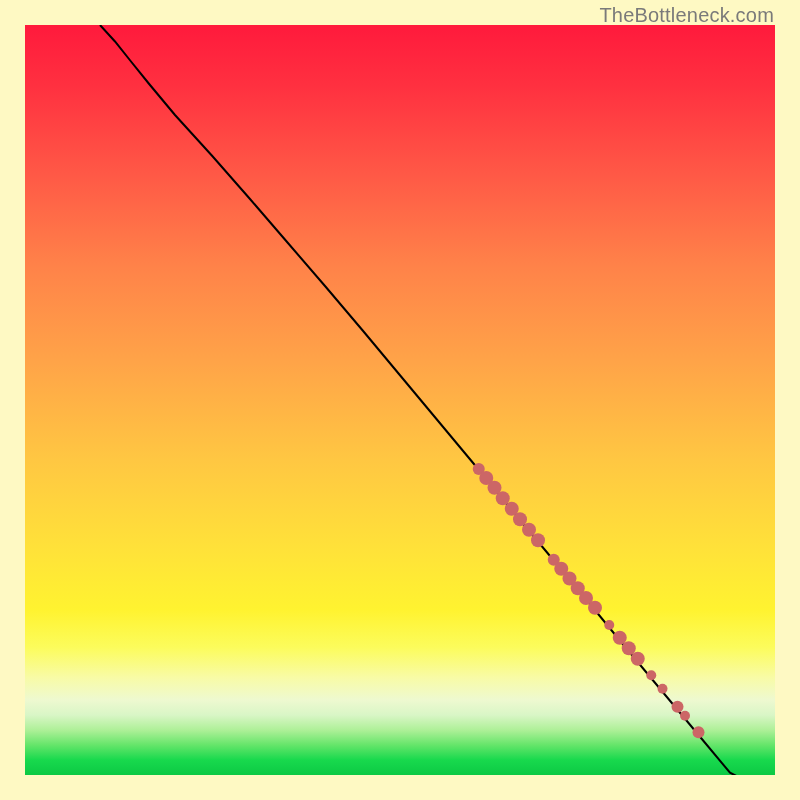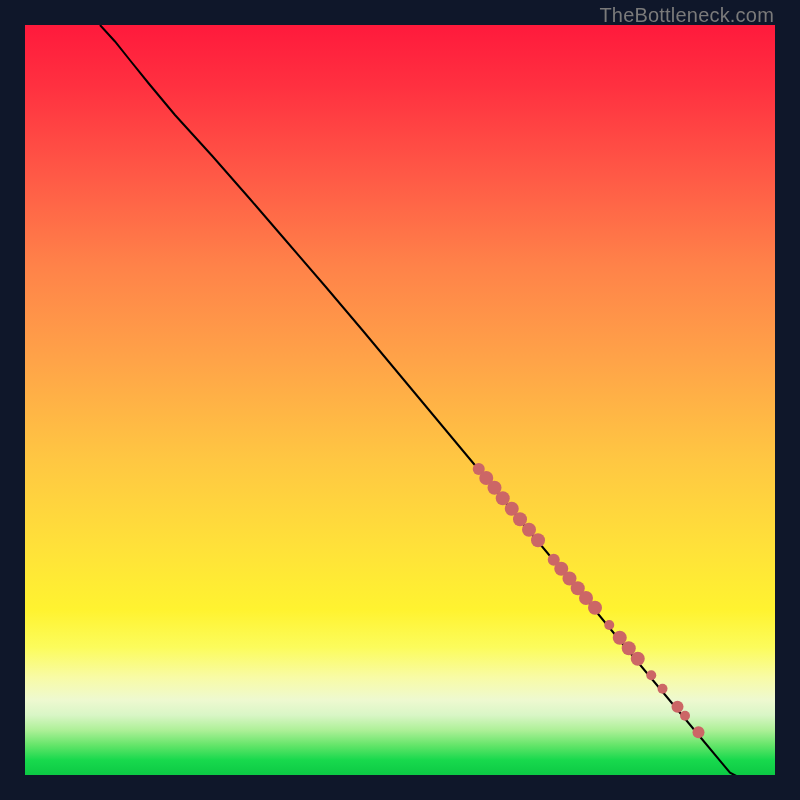--- a/index.html
+++ b/index.html
@@ -8,21 +8,21 @@
     width: 800px;
     height: 800px;
     background: #000000;
     font-family: Arial, Helvetica, sans-serif;
     overflow: hidden;
   }
   .stage {
     position: relative;
     width: 800px;
     height: 800px;
-    background: #0f172a;
+    background: #fef9c3;
   }
   .plot-area {
     position: absolute;
     left: 25px;
     top: 25px;
     width: 750px;
     height: 750px;
     
     background: linear-gradient(
       to bottom,

